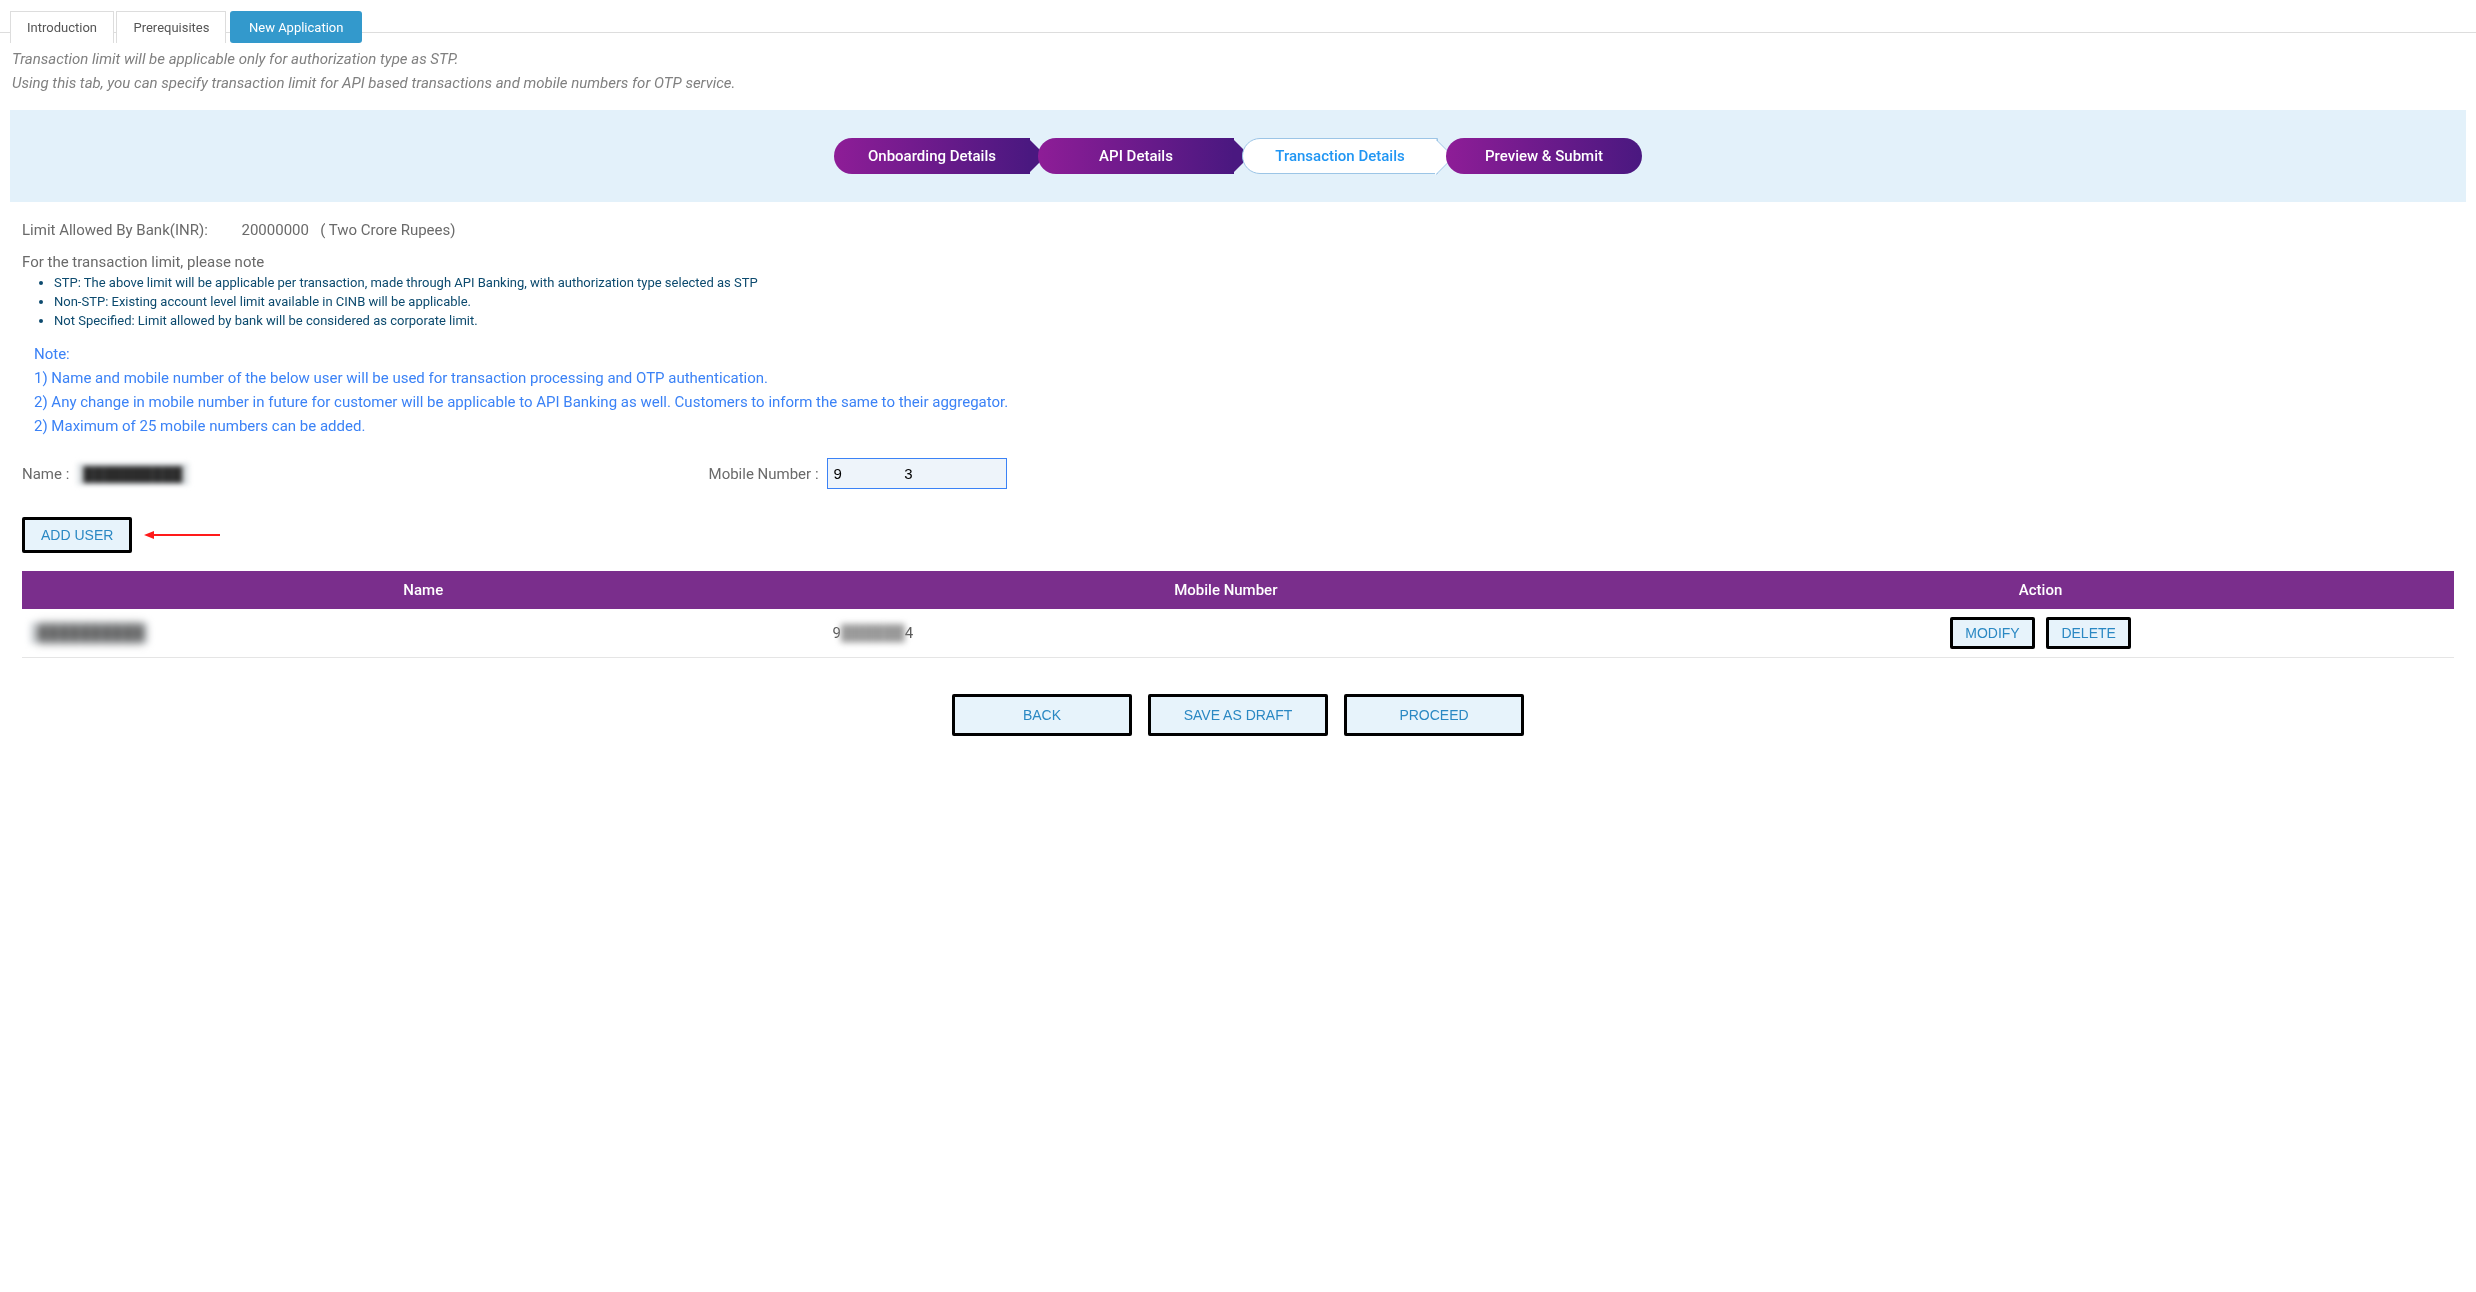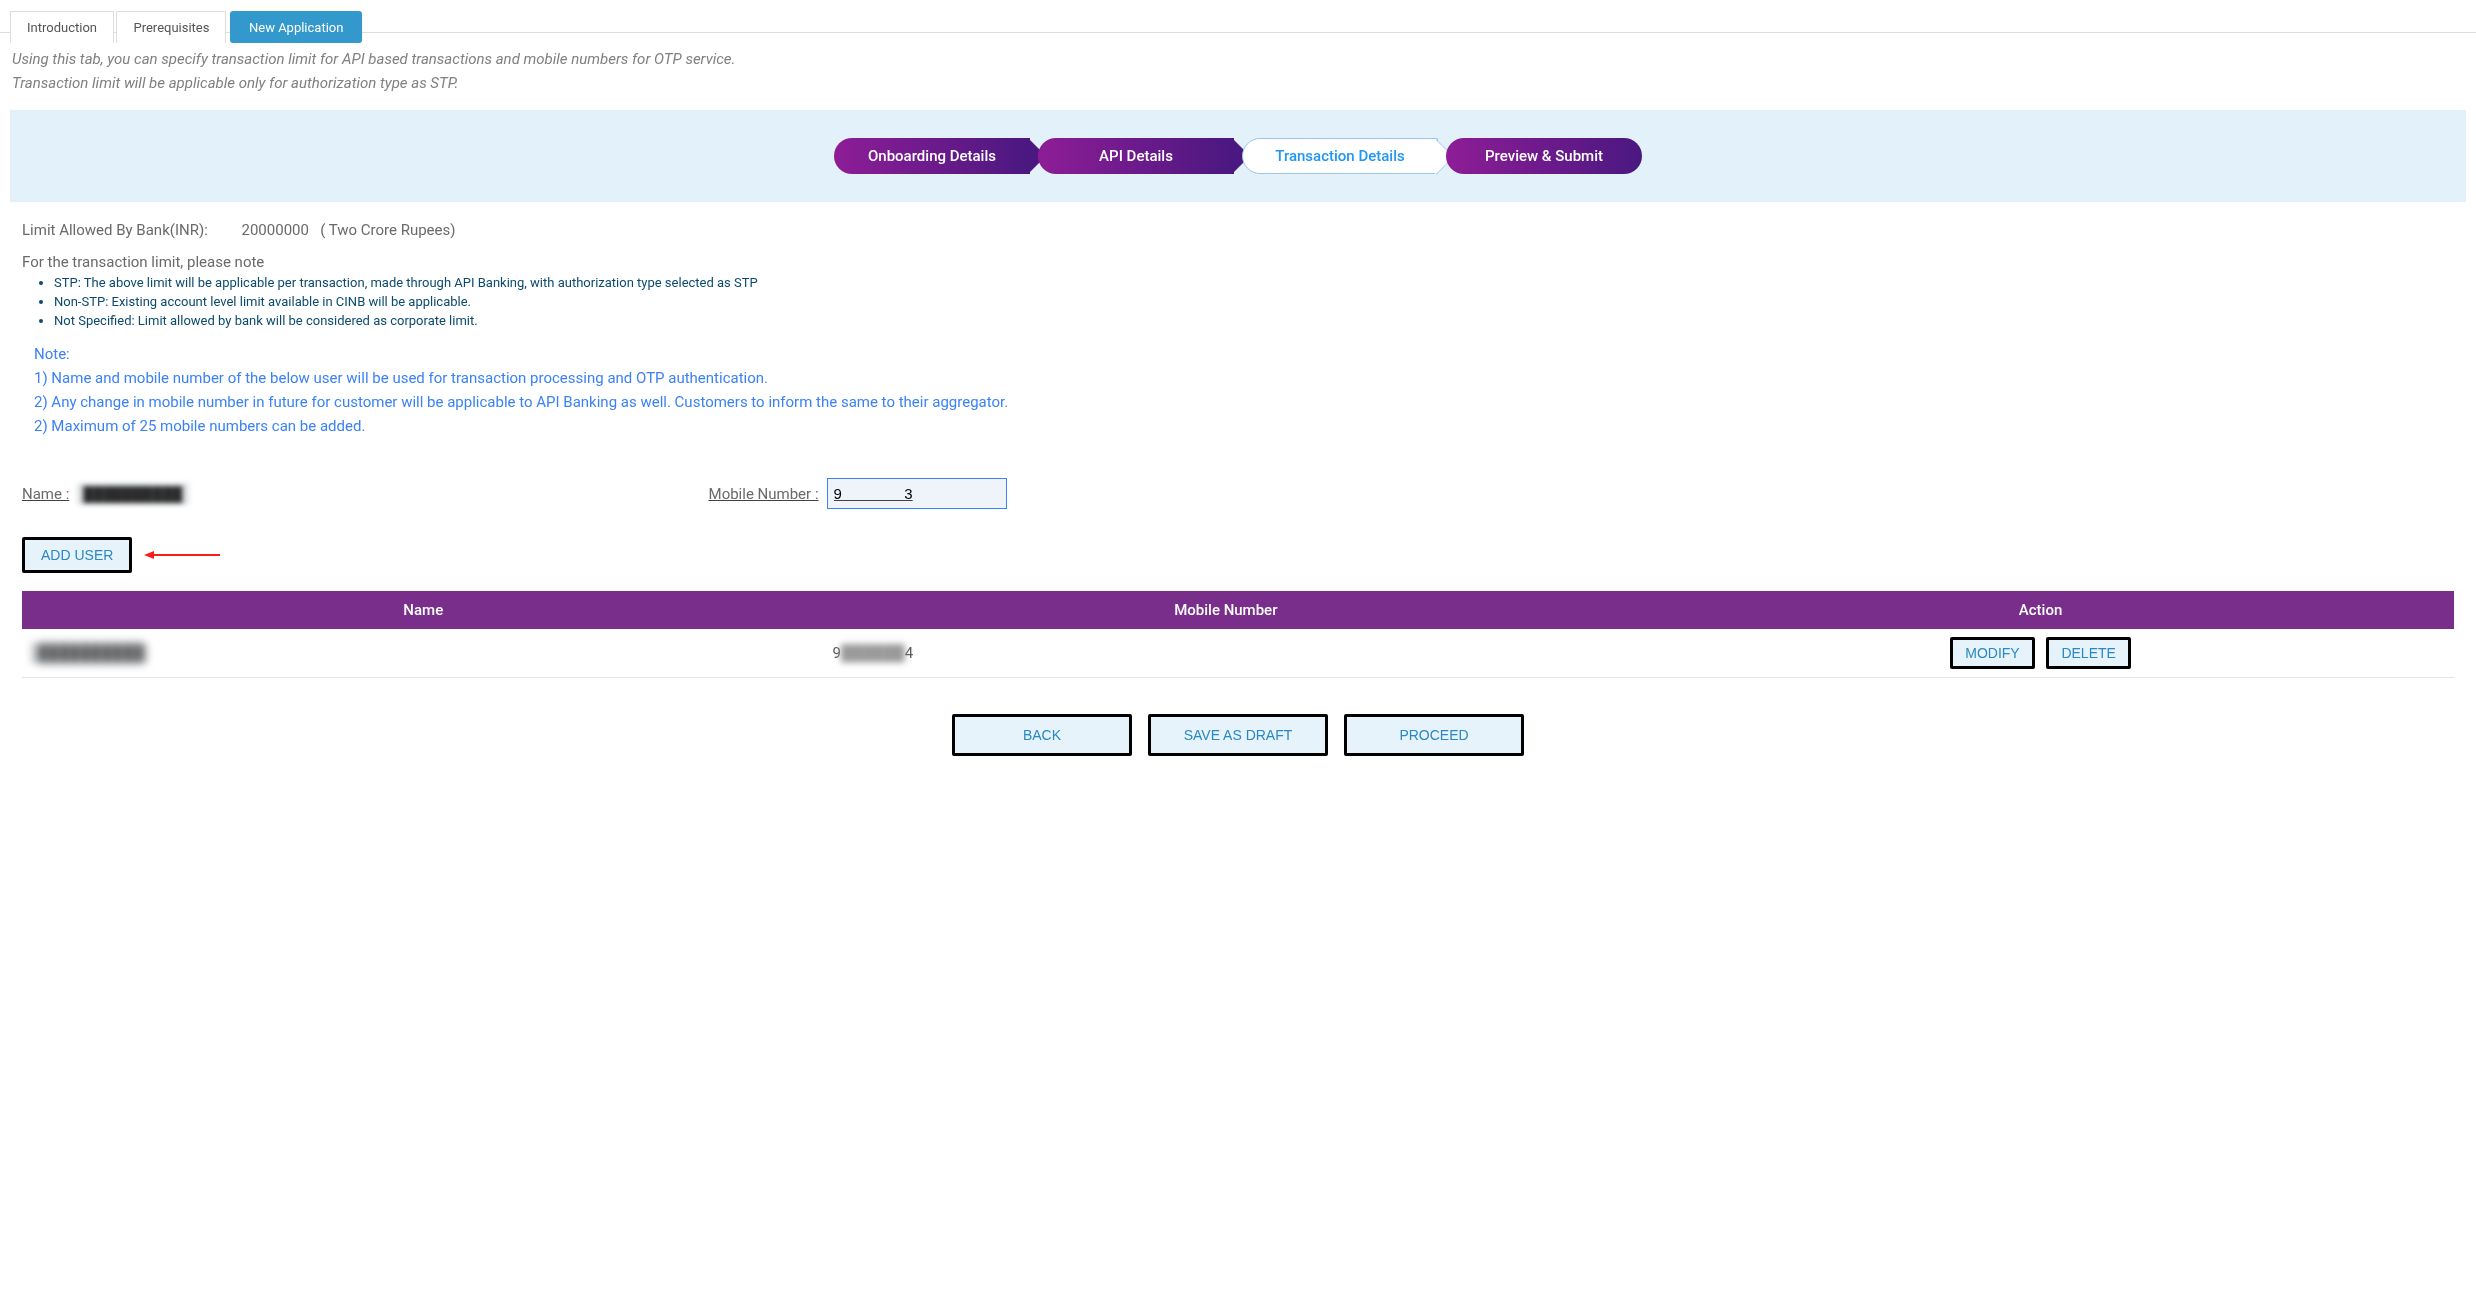--- a/index.html
+++ b/index.html
@@ -163,24 +163,23 @@
       font-weight: bold;
     }
     .notes-block {
       margin: 14px 0 0 12px;
       color: #3b82f6;
       font-size: 15px;
       line-height: 1.6;
     }
     .form-row {
       display: flex;
-      margin-top: 40px;
+      margin-top: 20px;
       align-items: center;
       gap: 60px;
-      text-decoration: underline;
     }
     .form-item {
       display: flex;
       align-items: center;
       gap: 8px;
     }
     .form-item label {
       color: #6a6a6a;
       font-size: 15px;
     }
@@ -292,22 +291,22 @@
 </head>
 <body>
 
 <div class="tabs">
   <span class="tab inactive">Introduction</span>
   <span class="tab inactive">Prerequisites</span>
   <span class="tab active">New Application</span>
 </div>
 
 <div class="intro-text">
+  <div>Transaction limit will be applicable only for authorization type as STP.</div>
   <div>Using this tab, you can specify transaction limit for API based transactions and mobile numbers for OTP service.</div>
-  <div>Transaction limit will be applicable only for authorization type as STP.</div>
 </div>
 
 <div class="stepper-wrap">
   <div class="stepper">
     <div class="step">
       <div class="bg"></div>
       <span class="label">Onboarding Details</span>
     </div>
     <div class="step">
       <div class="bg"></div>

